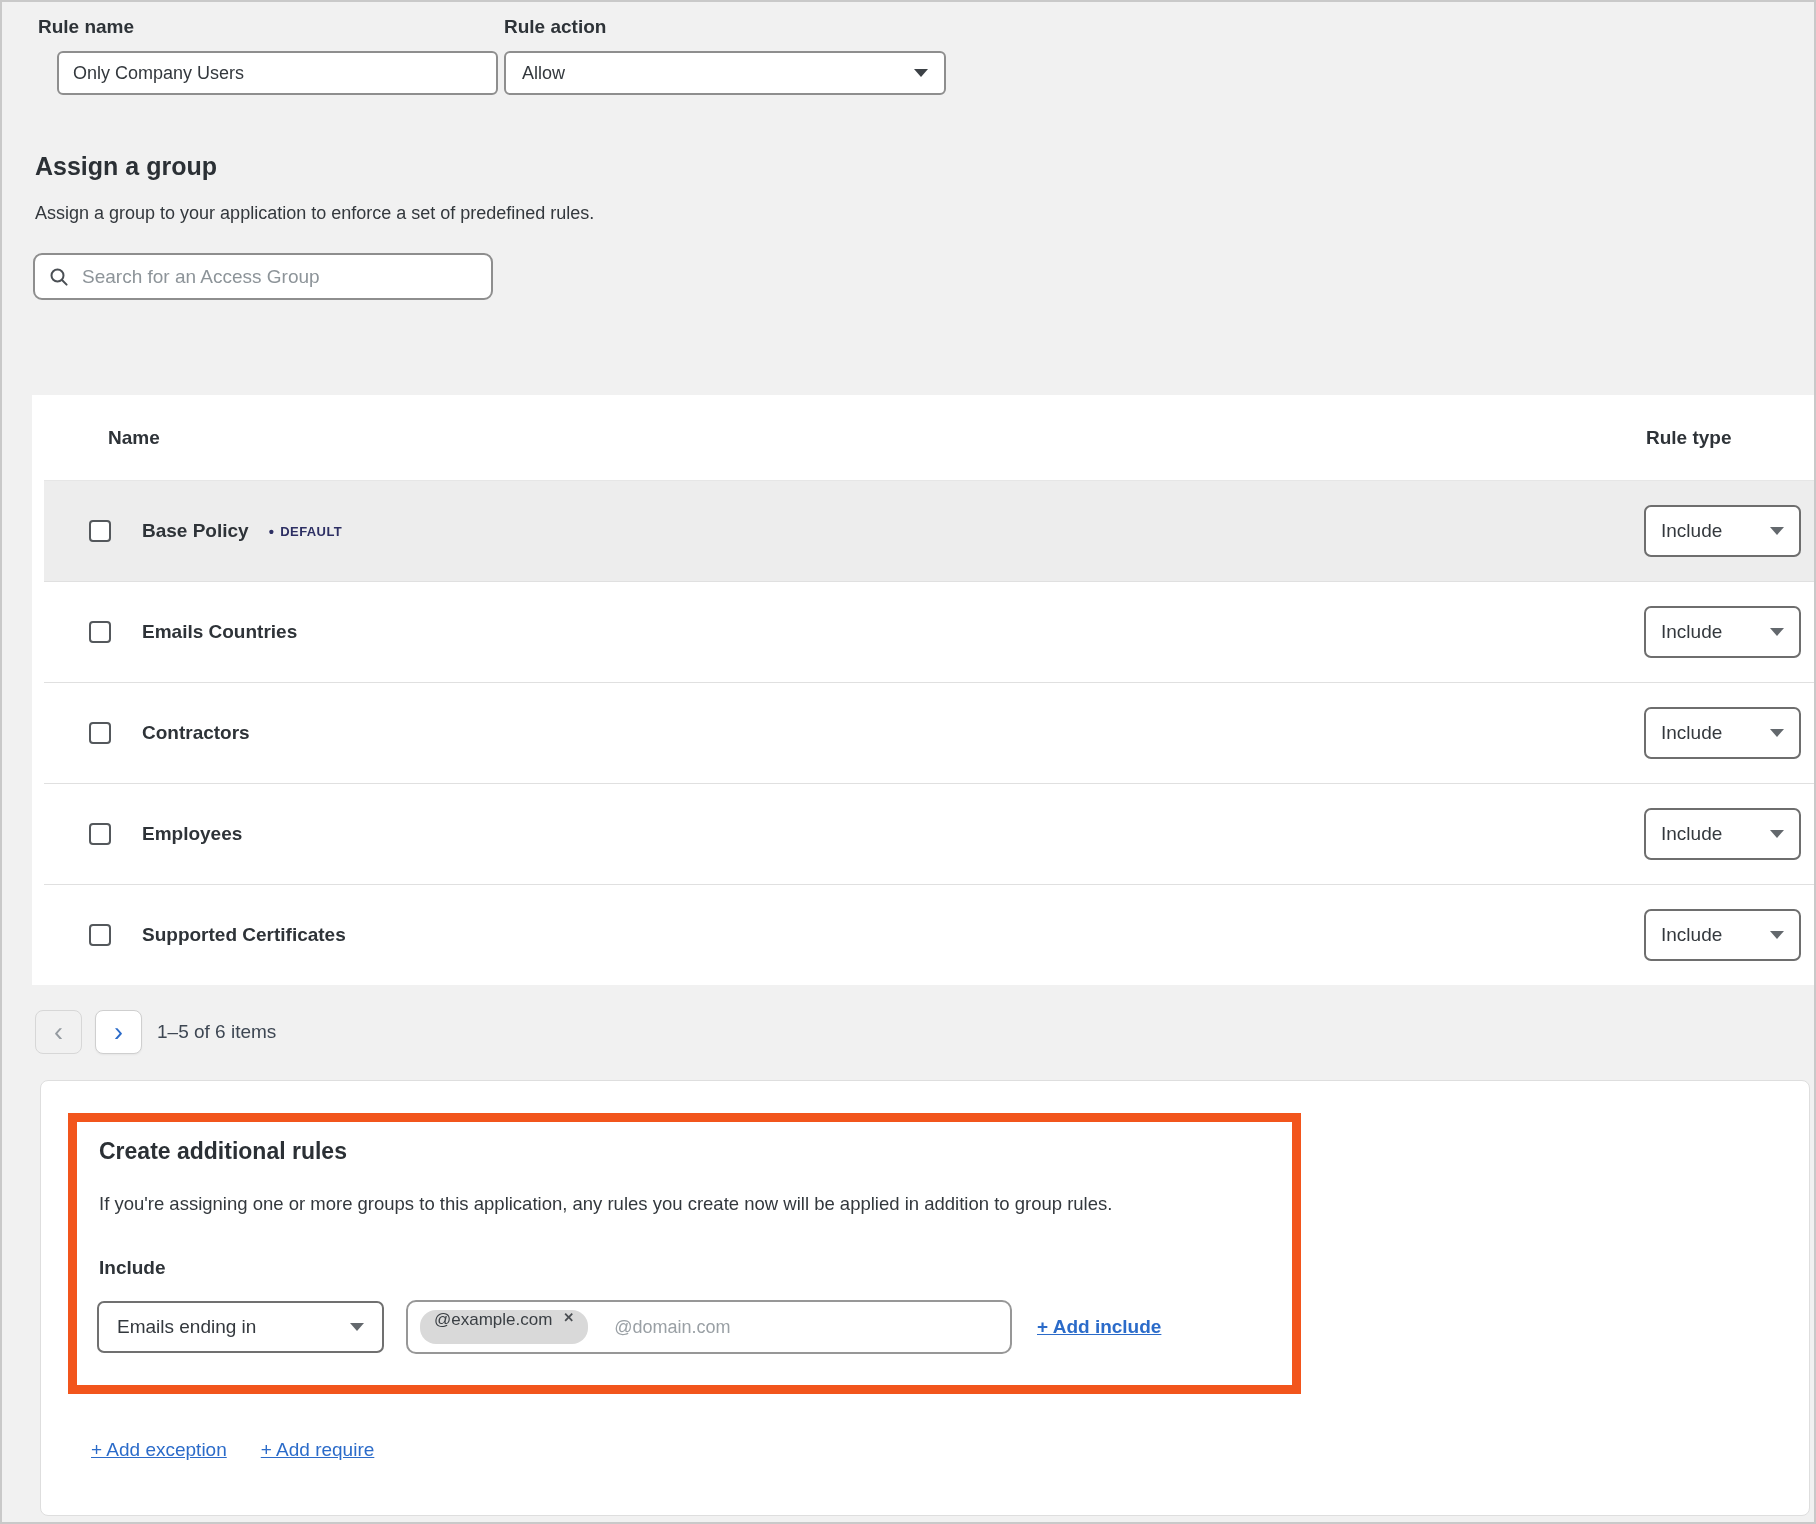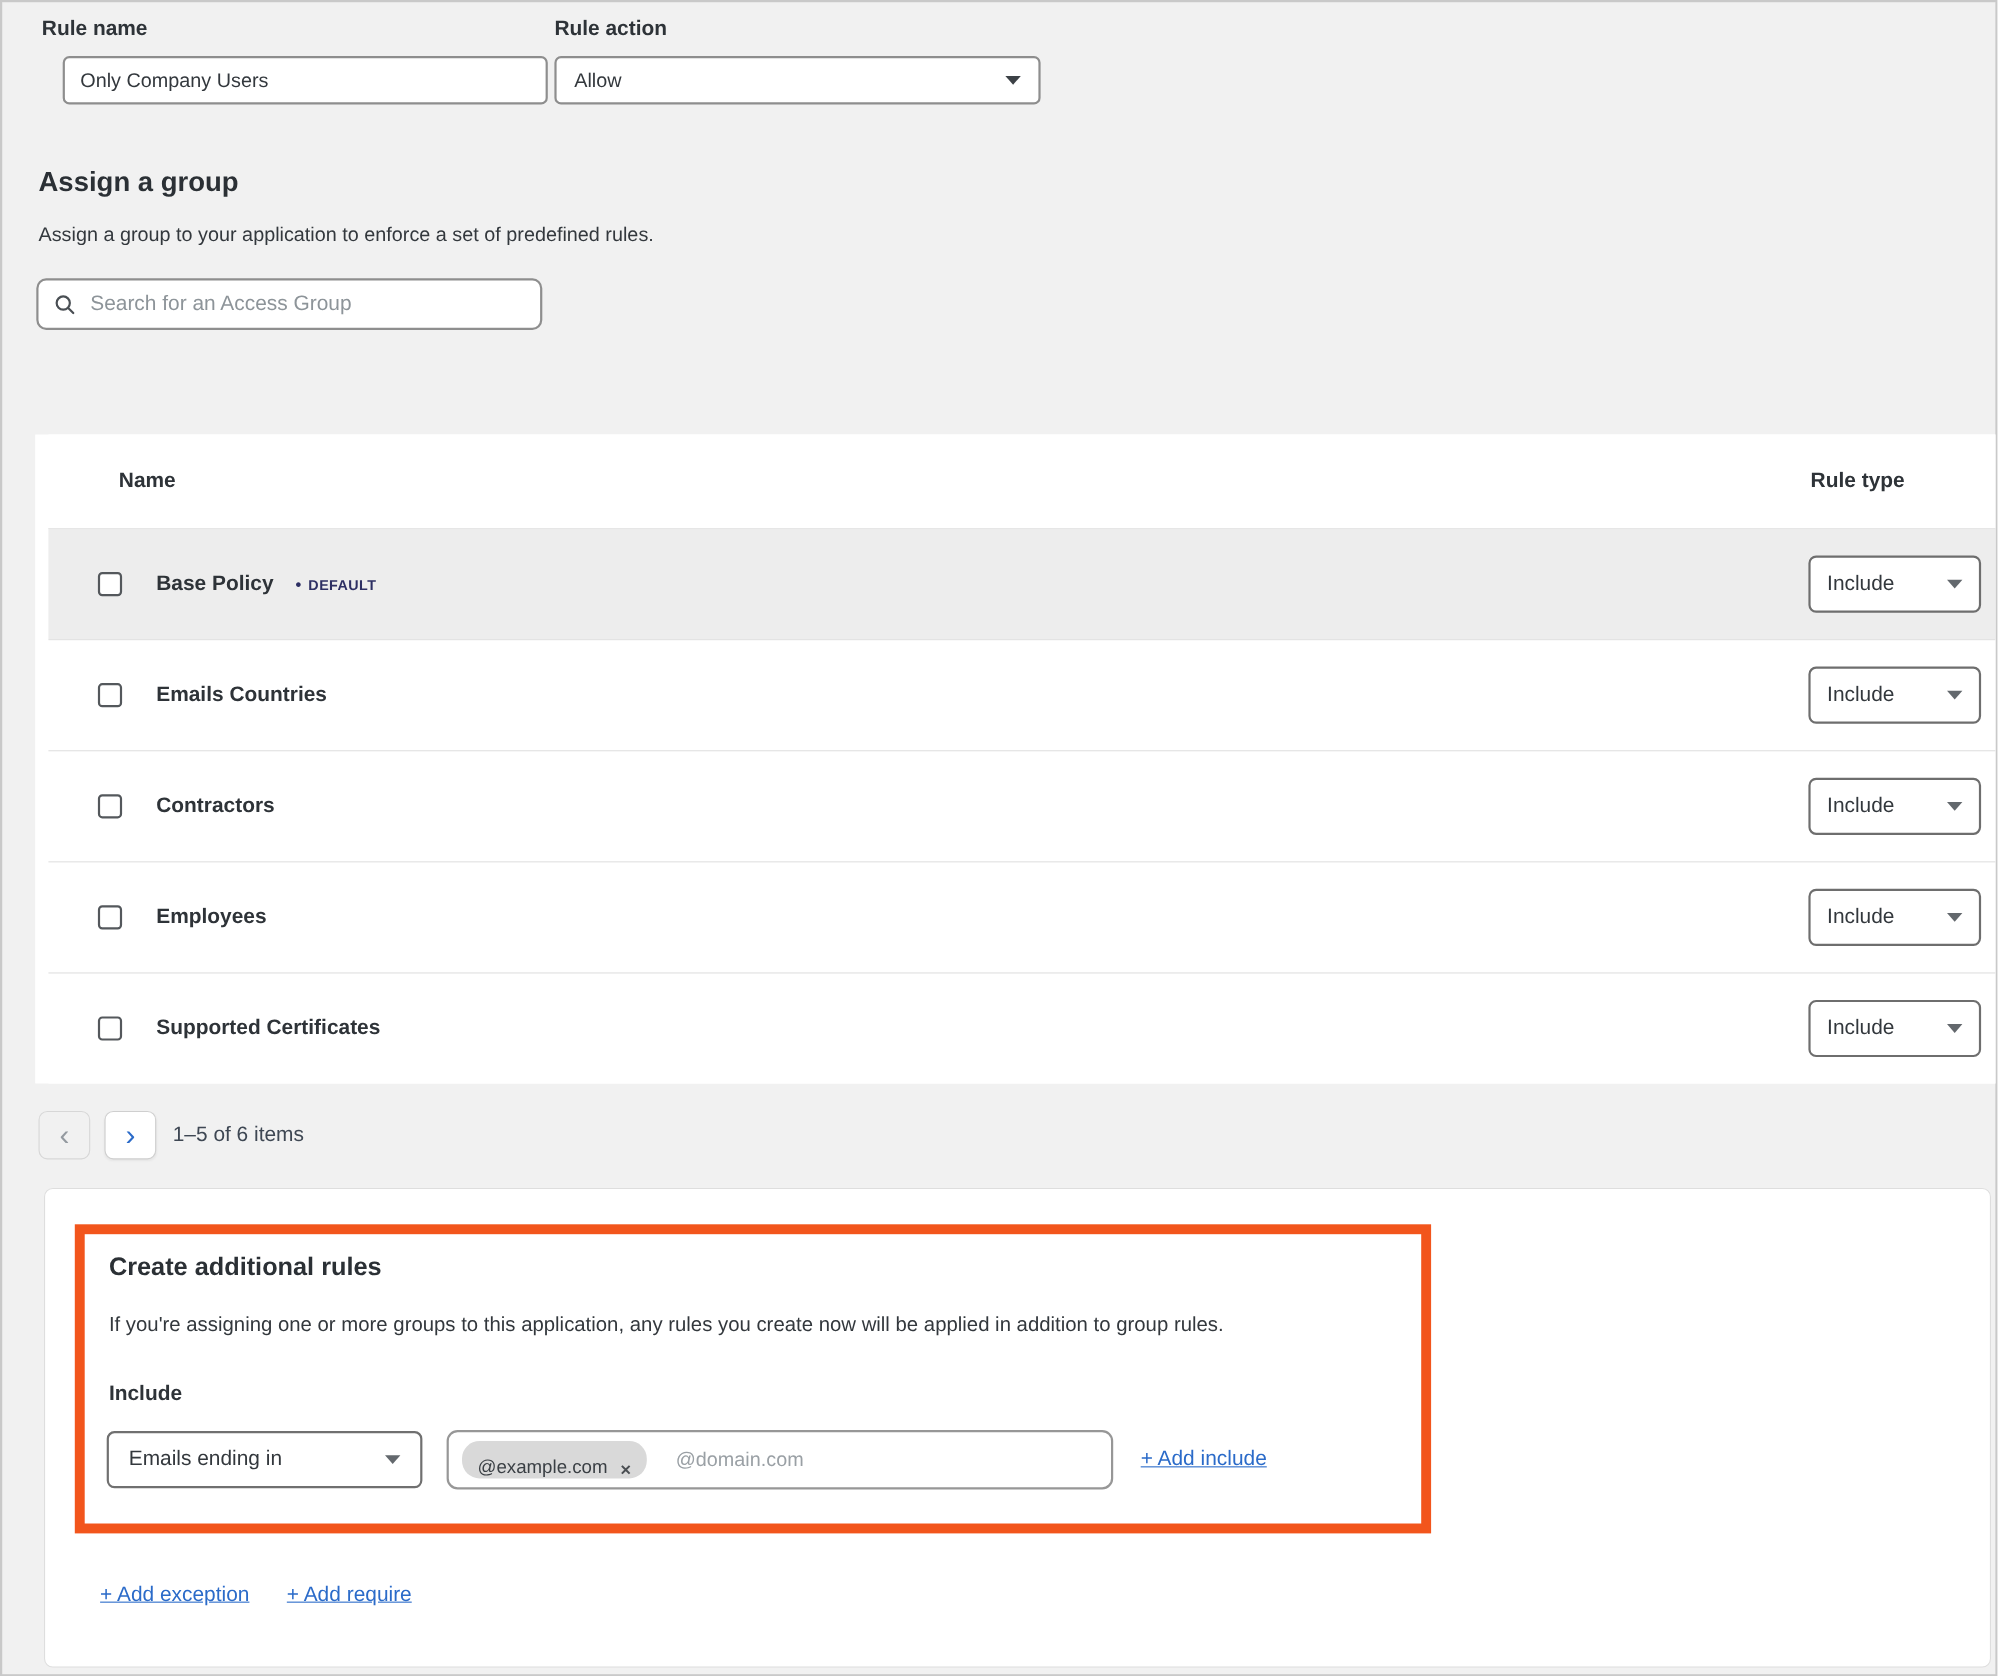--- a/index.html
+++ b/index.html
@@ -71,28 +71,28 @@
   #emails-select{
     position:relative;width:287px;height:52px;box-sizing:border-box;background:#fff;
     border:2px solid #707070;border-radius:7px;display:flex;align-items:center;
     justify-content:space-between;padding:0 18px;font-size:19px;color:#33383d;cursor:pointer;
   }
   #tag-input{
     margin-left:22px;width:606px;height:54px;box-sizing:border-box;background:#fff;
     border:2px solid #979797;border-radius:10px;display:flex;align-items:center;padding:0 12px;
   }
   .chip{
-    background:#d9d9d9;border-radius:16px;height:34px;display:flex;align-items:flex-end;
+    background:#d9d9d9;border-radius:16px;height:34px;display:flex;align-items:flex-start;
     padding:0 14px;gap:11px;font-size:17px;color:#3a3f44;white-space:nowrap;
   }
   .chip .x{font-size:13px;color:#4a4e52;cursor:pointer;font-weight:700;}
   #tag-input input{border:none;outline:none;flex:1;margin-left:24px;font-family:"Liberation Sans",sans-serif;font-size:18px;color:#33383d;background:transparent;}
   #tag-input input::placeholder{color:#9aa0a5;}
   .link{color:#2b6bc9;font-size:19px;text-decoration:underline;cursor:pointer;}
-  #add-include{margin-left:25px;}
+  #add-include{margin-left:25px;font-weight:bold;}
   #footer-links{position:absolute;left:50px;top:358px;display:flex;gap:34px;}
 </style>
 </head>
 <body>
 
 <div id="root">
 
   <div class="lbl" style="left:36px;top:14px;">Rule name</div>
   <input class="txtinput" style="left: 31px; top: 49px; width: 441px; margin-left: 24px;" value="Only Company Users">
 

